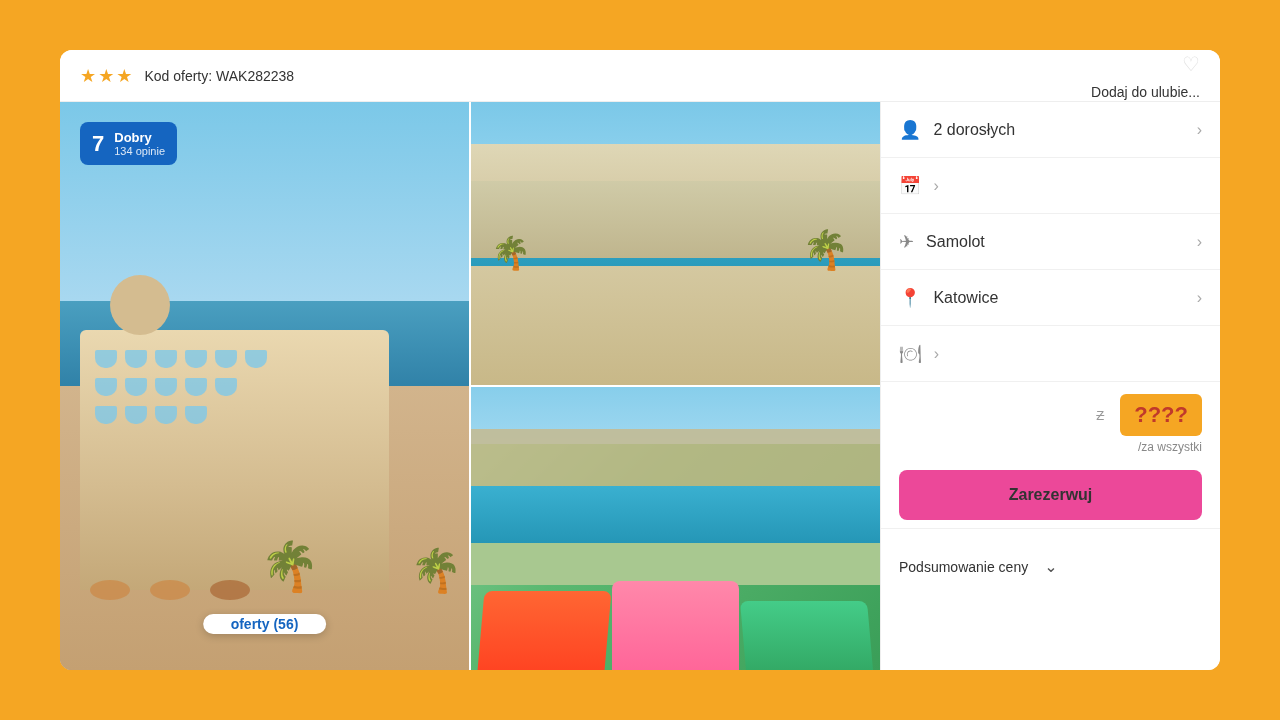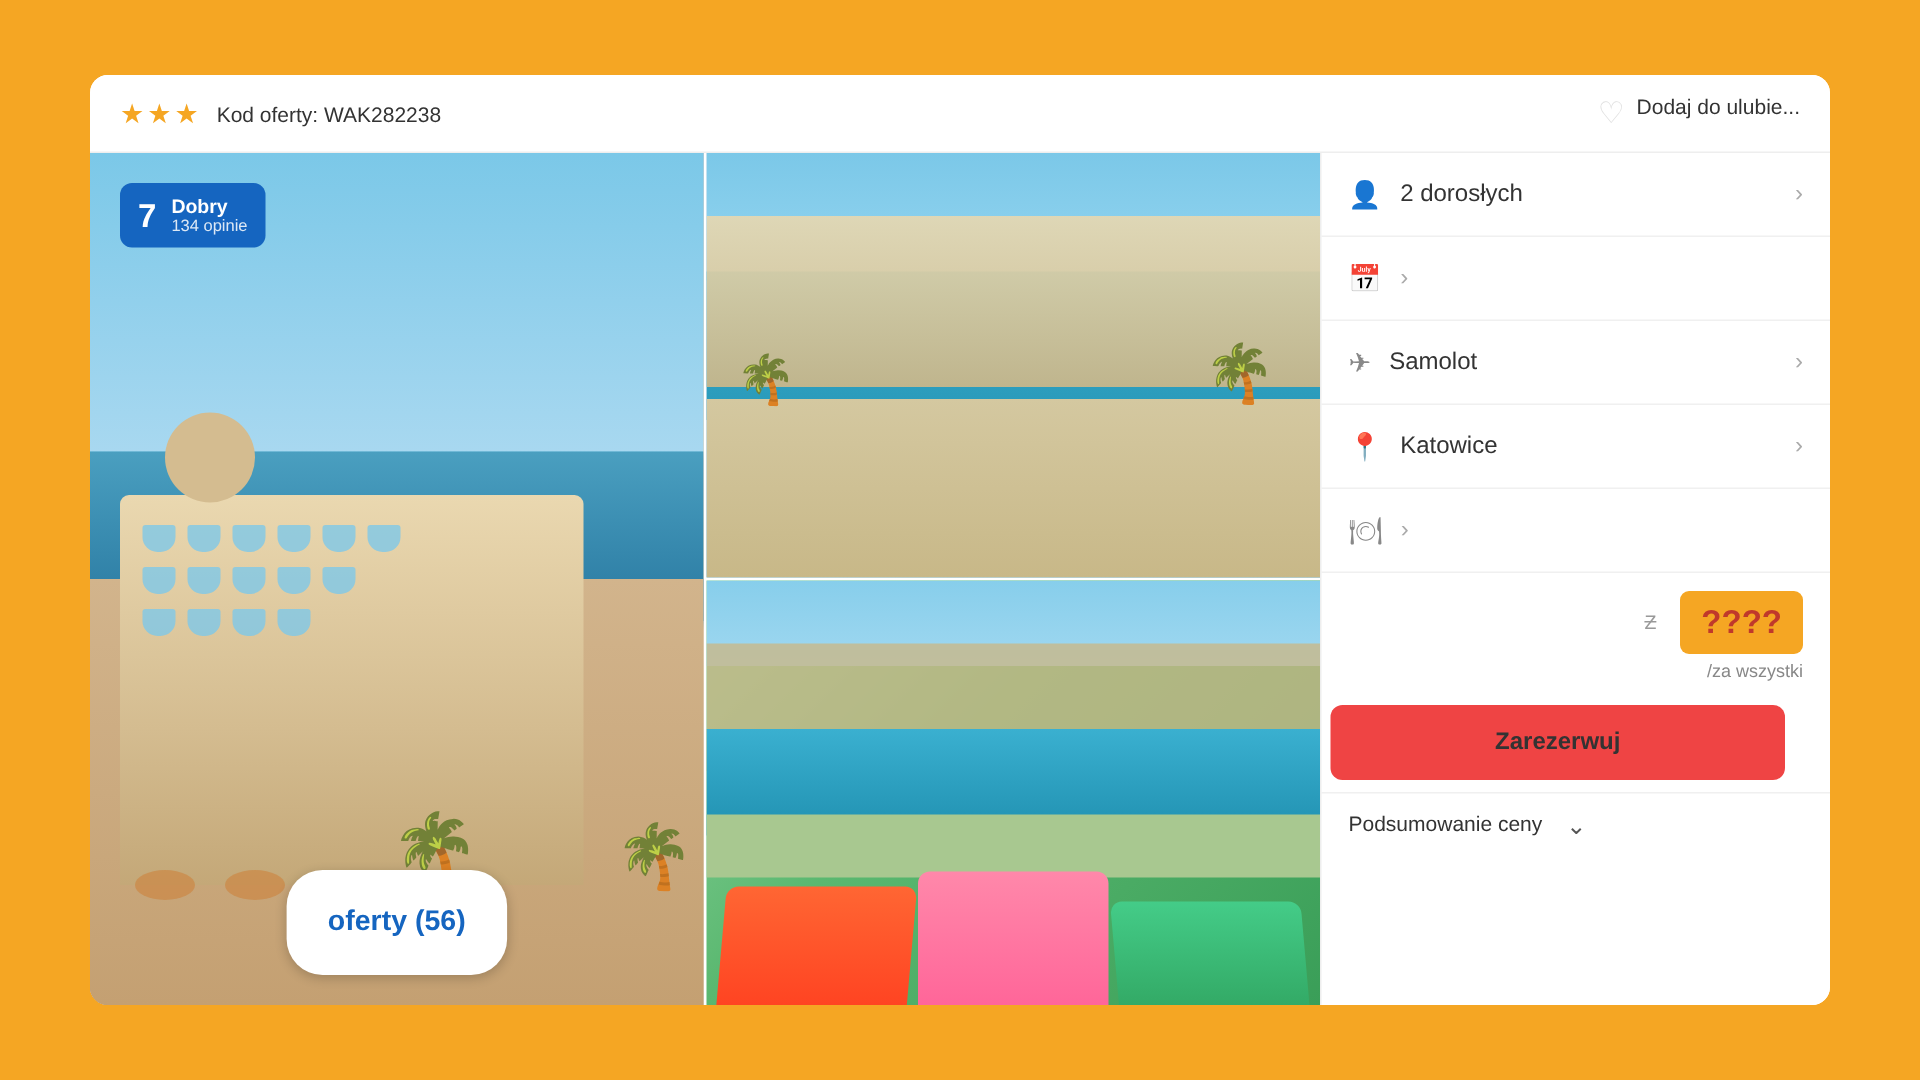--- a/index.html
+++ b/index.html
@@ -55,23 +55,24 @@
     }
 
     .offer-code {
       font-size: 14px;
       color: #333;
       font-weight: 500;
     }
 
     .header-right {
       display: flex;
-      align-items: flex-start;
+      align-items: flex-end;
       gap: 8px;
       cursor: pointer;
+      flex-direction: column;
     }
 
     .heart-icon {
       color: #e0e0e0;
       font-size: 20px;
     }
 
     .add-favorite {
       font-size: 14px;
       color: #333;
@@ -141,28 +142,28 @@
     }
 
     .rating-count {
       font-size: 11px;
       opacity: 0.85;
     }
 
     
     .offers-btn {
       position: absolute;
-      bottom: 20px;
+      bottom: 36px;
       left: 50%;
       transform: translateX(-50%);
       background: white;
       border: none;
       border-radius: 24px;
-      padding: 24px 28px;
-      font-size: 19px;
+      padding: 2px 28px;
+      font-size: 14px;
       font-weight: 600;
       color: #1565C0;
       cursor: pointer;
       white-space: nowrap;
       z-index: 5;
       box-shadow: 0 2px 8px rgba(0,0,0,0.2);
     }
 
     
     .photo-top-right {
@@ -243,37 +244,38 @@
 
     .price-suffix {
       font-size: 12px;
       color: #888;
       text-align: right;
       padding: 0 18px 8px;
     }
 
     
     .book-button {
-      margin: 8px 6px;
-      background: #ef4444;
+      margin: 8px 18px;
+      background: #ec4899;
       border: none;
       border-radius: 8px;
       padding: 16px;
       font-size: 16px;
       font-weight: 700;
       color: #333;
       cursor: pointer;
       width: calc(100% - 36px);
     }
 
     
     .price-summary {
       display: flex;
+      align-items: center;
       gap: 16px;
-      padding: 12px 18px;
+      padding: 28px 18px;
       cursor: pointer;
       border-top: 1px solid #f0f0f0;
     }
 
     .price-summary-text {
       font-size: 14px;
       color: #333;
       font-weight: 500;
     }
 

